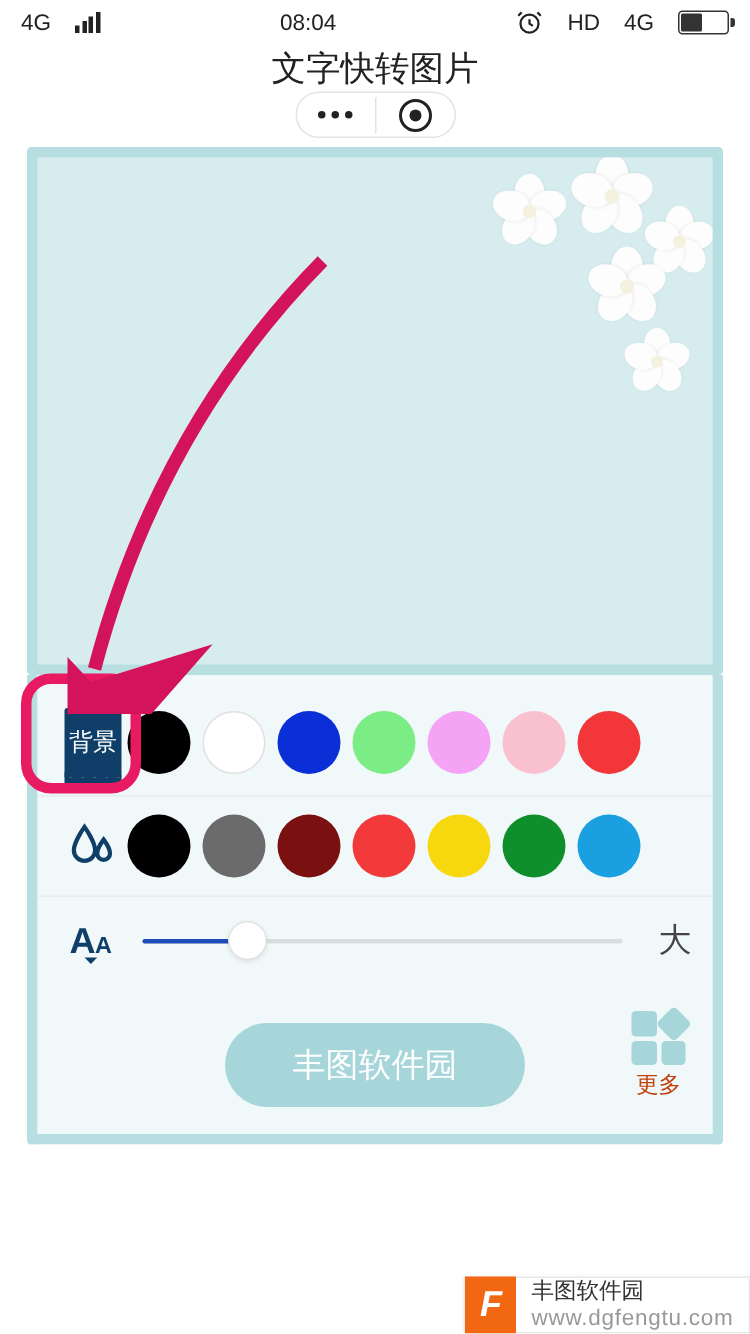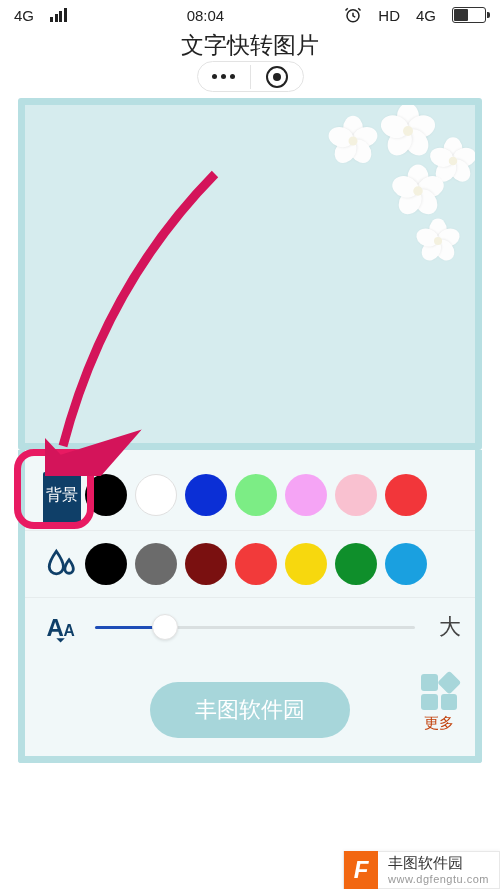--- a/index.html
+++ b/index.html
@@ -174,21 +174,21 @@
     display: flex; align-items: center; height: 38px;
     box-shadow: 0 0 4px rgba(0,0,0,0.06);
   }
   .wm-logo {
     width: 34px; height: 38px; background: #f26711;
     color: #fff; font-size: 24px; font-weight: bold;
     display: flex; align-items: center; justify-content: center;
     font-style: italic;
   }
   .wm-text { padding: 0 10px; font-size: 15px; color: #333; }
-  .wm-sub { font-size: 11px; color: #999; letter-spacing: 0.5px; }
+  .wm-sub { font-size: 15px; color: #999; letter-spacing: 0.5px; }
 </style>
 </head>
 <body>
 
 <div class="status-bar">
   <div class="status-left">
     <span>4G</span>
     <span class="signal-bars">
       <span class="b1"></span>
         <span class="b2"></span>

